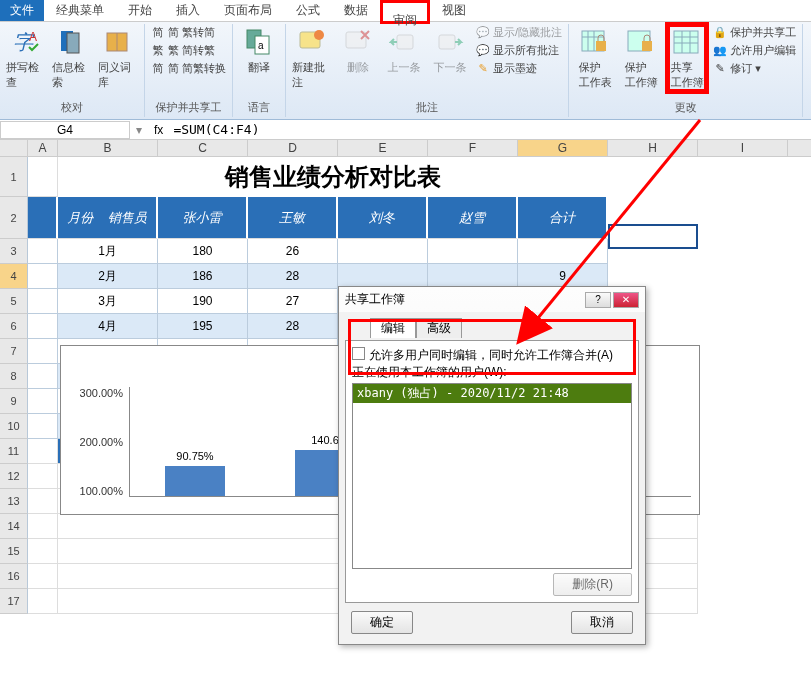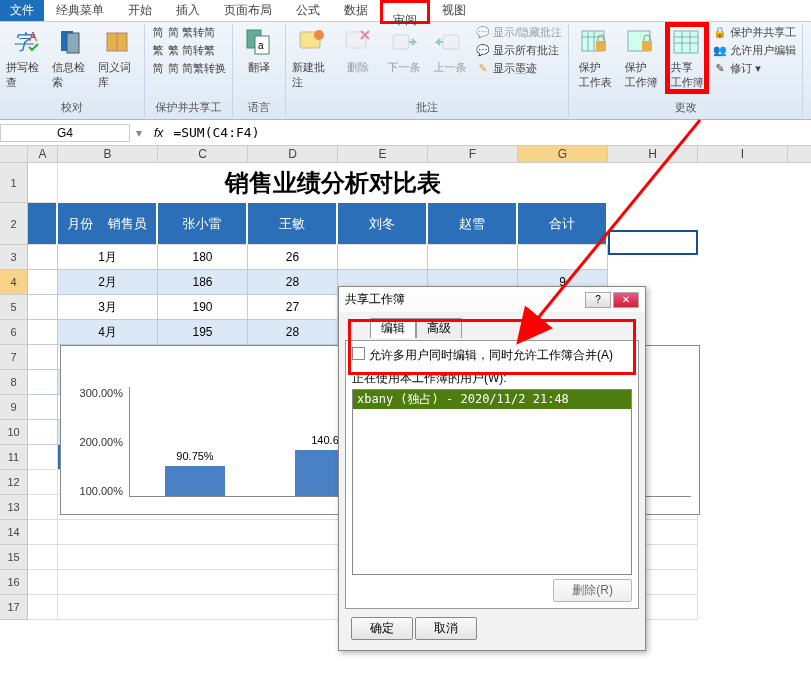--- a/index.html
+++ b/index.html
@@ -17,41 +17,41 @@
 .group-inner { display: flex; gap: 2px; flex: 1; align-items: flex-start; }
 .group-label { font-size: 11px; color: #555; padding: 2px 0; }
 .btn-lg { display: flex; flex-direction: column; align-items: center; width: 44px; padding: 2px; font-size: 11px; color: #444; gap: 2px; }
 .btn-lg .ic { width: 32px; height: 32px; display: flex; align-items: center; justify-content: center; }
 .btn-sm-list { display: flex; flex-direction: column; gap: 1px; font-size: 11px; color: #444; }
 .btn-sm { display: flex; align-items: center; gap: 3px; padding: 1px 2px; white-space: nowrap; }
 .ic-sm { width: 14px; height: 14px; display: inline-flex; align-items: center; justify-content: center; }
 .red-box-share { position: absolute; border: 5px solid red; top: -2px; bottom: -2px; left: 0; right: 0; pointer-events: none; }
 
 
-.fbar { display: flex; align-items: center; border-bottom: 1px solid #ccc; background: #fff; height: 26px; }
+.fbar { display: flex; align-items: center; border-bottom: 1px solid #ccc; background: #fff; height: 20px; }
 .namebox { width: 130px; border: 1px solid #ccc; padding: 1px 6px; display: flex; justify-content: center; }
-.fx { padding: 0 6px; font-style: italic; }
+.fx { padding: 0 6px; }
 .fml { flex: 1; padding: 1px 4px; font-family: monospace; font-size: 13px; }
 
 
 .col-hdrs { display: flex; background: #e8e8e8; border-bottom: 1px solid #ccc; }
 .rowhdr-corner { width: 28px; border-right: 1px solid #ccc; }
 .col-h { text-align: center; border-right: 1px solid #ccc; color: #444; font-size: 12px; padding: 1px 0; }
 .cA{width:30px}.cB{width:100px}.cC{width:90px}.cD{width:90px}.cE{width:90px}.cF{width:90px}.cG{width:90px}.cH{width:90px}.cI{width:90px}
 
 
 .grid { position: relative; background: #fff; }
 .row { display: flex; height: 25px; }
 .row-h { width: 28px; background: #e8e8e8; border-right: 1px solid #b8c8d8; border-bottom: 1px solid #ccc; text-align: center; font-size: 11px; color: #444; display:flex;align-items:center;justify-content:center; }
 .row-h.active { background: #f8d48a; }
 .cell { border-right: 1px solid #ddd; border-bottom: 1px solid #ddd; display:flex;align-items:center;justify-content:center; font-size: 12px; }
 
 
 .title-row { font-size: 24px; font-weight: bold; font-family: SimSun; justify-content: center; }
-.hdr-row .cell, .hdr-cell { background: #2a6fb7; color: #fff; border-right: 2px solid #fff; font-size: 13px; }
+.hdr-row .cell, .hdr-cell { background: #2a6fb7; color: #fff; border-right: 2px solid #fff; font-size: 13px; font-style: italic; }
 .data-row .cell { border-right: 1px solid #bcd; border-bottom: 1px solid #bcd; }
 .data-row.alt .cell { background: #dbe9f7; }
 .data-row .cell.first { font-weight: normal; }
 .pct-row .cell { background: #2a6fb7; color: #fff; font-weight: bold; }
 
 
 .chart-area { position: absolute; left: 60px; top: 345px; width: 640px; height: 170px; border: 1px solid #888; background: #fff; padding: 8px; }
 .chart-title { text-align: center; font-size: 20px; font-weight: bold; font-family: SimSun; }
 .chart-body { display: flex; height: 110px; margin-top: 6px; }
 .y-axis { display: flex; flex-direction: column; justify-content: space-between; font-size: 11px; color: #333; width: 60px; text-align: right; padding-right: 6px; }
@@ -66,25 +66,25 @@
 .dlg-title-txt { flex: 1; }
 .dlg-btns { display: flex; gap: 2px; }
 .dlg-btn-win { border: 1px solid #aaa; background: linear-gradient(#fafafa,#ddd); width: 26px; height: 16px; font-size: 10px; display:flex;align-items:center;justify-content:center; }
 .dlg-btn-close { background: linear-gradient(#e58,#c23); color: #fff; }
 .dlg-body { padding: 4px 6px 10px; background: #f2f2f2; }
 .dlg-tabs { display: flex; gap: 0; margin: 2px 0 2px 25px; }
 .dlg-tab { border: 1px solid #999; background: #fff; padding: 1px 10px; font-size: 12px; border-bottom: none; }
 .dlg-tab.inactive { background: #eee; }
 .dlg-panel { border: 1px solid #999; background: #fff; padding: 6px; position: relative; }
 .red-inner-box { position: absolute; left: 2px; right: 2px; top: -22px; height: 56px; border: 3px solid red; pointer-events: none; }
-.chk-row { display: flex; align-items: flex-start; gap: 4px; font-size: 12px; margin-bottom: 6px; }
+.chk-row { display: flex; align-items: flex-start; gap: 4px; font-size: 12px; }
 .chk { width: 13px; height: 13px; border: 1px solid #888; background: #fff; }
 .userlist { border: 1px solid #888; height: 186px; background: #fff; overflow: hidden; }
 .user-item { background: #4d7c0f; color: #fff; padding: 1px 4px; font-size: 12px; font-family: monospace; }
-.dlg-footer { display:flex; justify-content:flex-start; gap:2px; padding: 8px 6px 0; }
+.dlg-footer { display:flex; justify-content:space-between; gap:2px; padding: 8px 6px 0; }
 .dlg-btn { border: 1px solid #888; background: linear-gradient(#fafafa,#e4e4e4); padding: 2px 18px; font-size: 12px; border-radius: 2px; }
 .del-btn-row { display: flex; justify-content: flex-end; margin-top: 4px; }
 
 
 .overlay { position: absolute; left: 0; top: 0; pointer-events: none; }
 
 .active-cell { position: absolute; border: 2px solid #1a4d8f; background: transparent; pointer-events: none; }
 </style>
 </head>
 <body>
@@ -188,34 +188,34 @@
             <svg width="30" height="30">
               <rect x="3" y="5" width="20" height="16" rx="2" fill="#eee" stroke="#bbb"></rect>
               <path d="M18 4 l8 8 M26 4 l-8 8" stroke="#c33" stroke-width="2"></path>
             </svg>
           </div>
         <span>删除</span>
       </div>
       <div class="btn-lg" style="opacity:0.5">
         <div class="ic">
             <svg width="30" height="30">
+              <rect x="8" y="8" width="16" height="14" rx="2" fill="#eee" stroke="#bbb"></rect>
+              <path d="M8 15 l-6 0 l3 -3 M2 15 l3 3" stroke="#3a7" stroke-width="2" fill="none"></path>
+            </svg>
+          </div>
+        <span>上一条</span>
+      </div>
+      <div class="btn-lg" style="opacity:0.5">
+        <div class="ic">
+            <svg width="30" height="30">
               <rect x="4" y="8" width="16" height="14" rx="2" fill="#eee" stroke="#bbb"></rect>
               <path d="M20 15 l6 0 l-3 -3 M26 15 l-3 3" stroke="#3a7" stroke-width="2" fill="none"></path>
             </svg>
           </div>
         <span>下一条</span>
-      </div>
-      <div class="btn-lg" style="opacity:0.5">
-        <div class="ic">
-            <svg width="30" height="30">
-              <rect x="8" y="8" width="16" height="14" rx="2" fill="#eee" stroke="#bbb"></rect>
-              <path d="M8 15 l-6 0 l3 -3 M2 15 l3 3" stroke="#3a7" stroke-width="2" fill="none"></path>
-            </svg>
-          </div>
-        <span>上一条</span>
       </div>
       <div class="btn-sm-list">
         <div class="btn-sm" style="opacity:0.5">
             <span class="ic-sm">💬</span>
             <span>显示/隐藏批注</span>
           </div>
         <div class="btn-sm">
             <span class="ic-sm">💬</span>
             <span>显示所有批注</span>
           </div>

